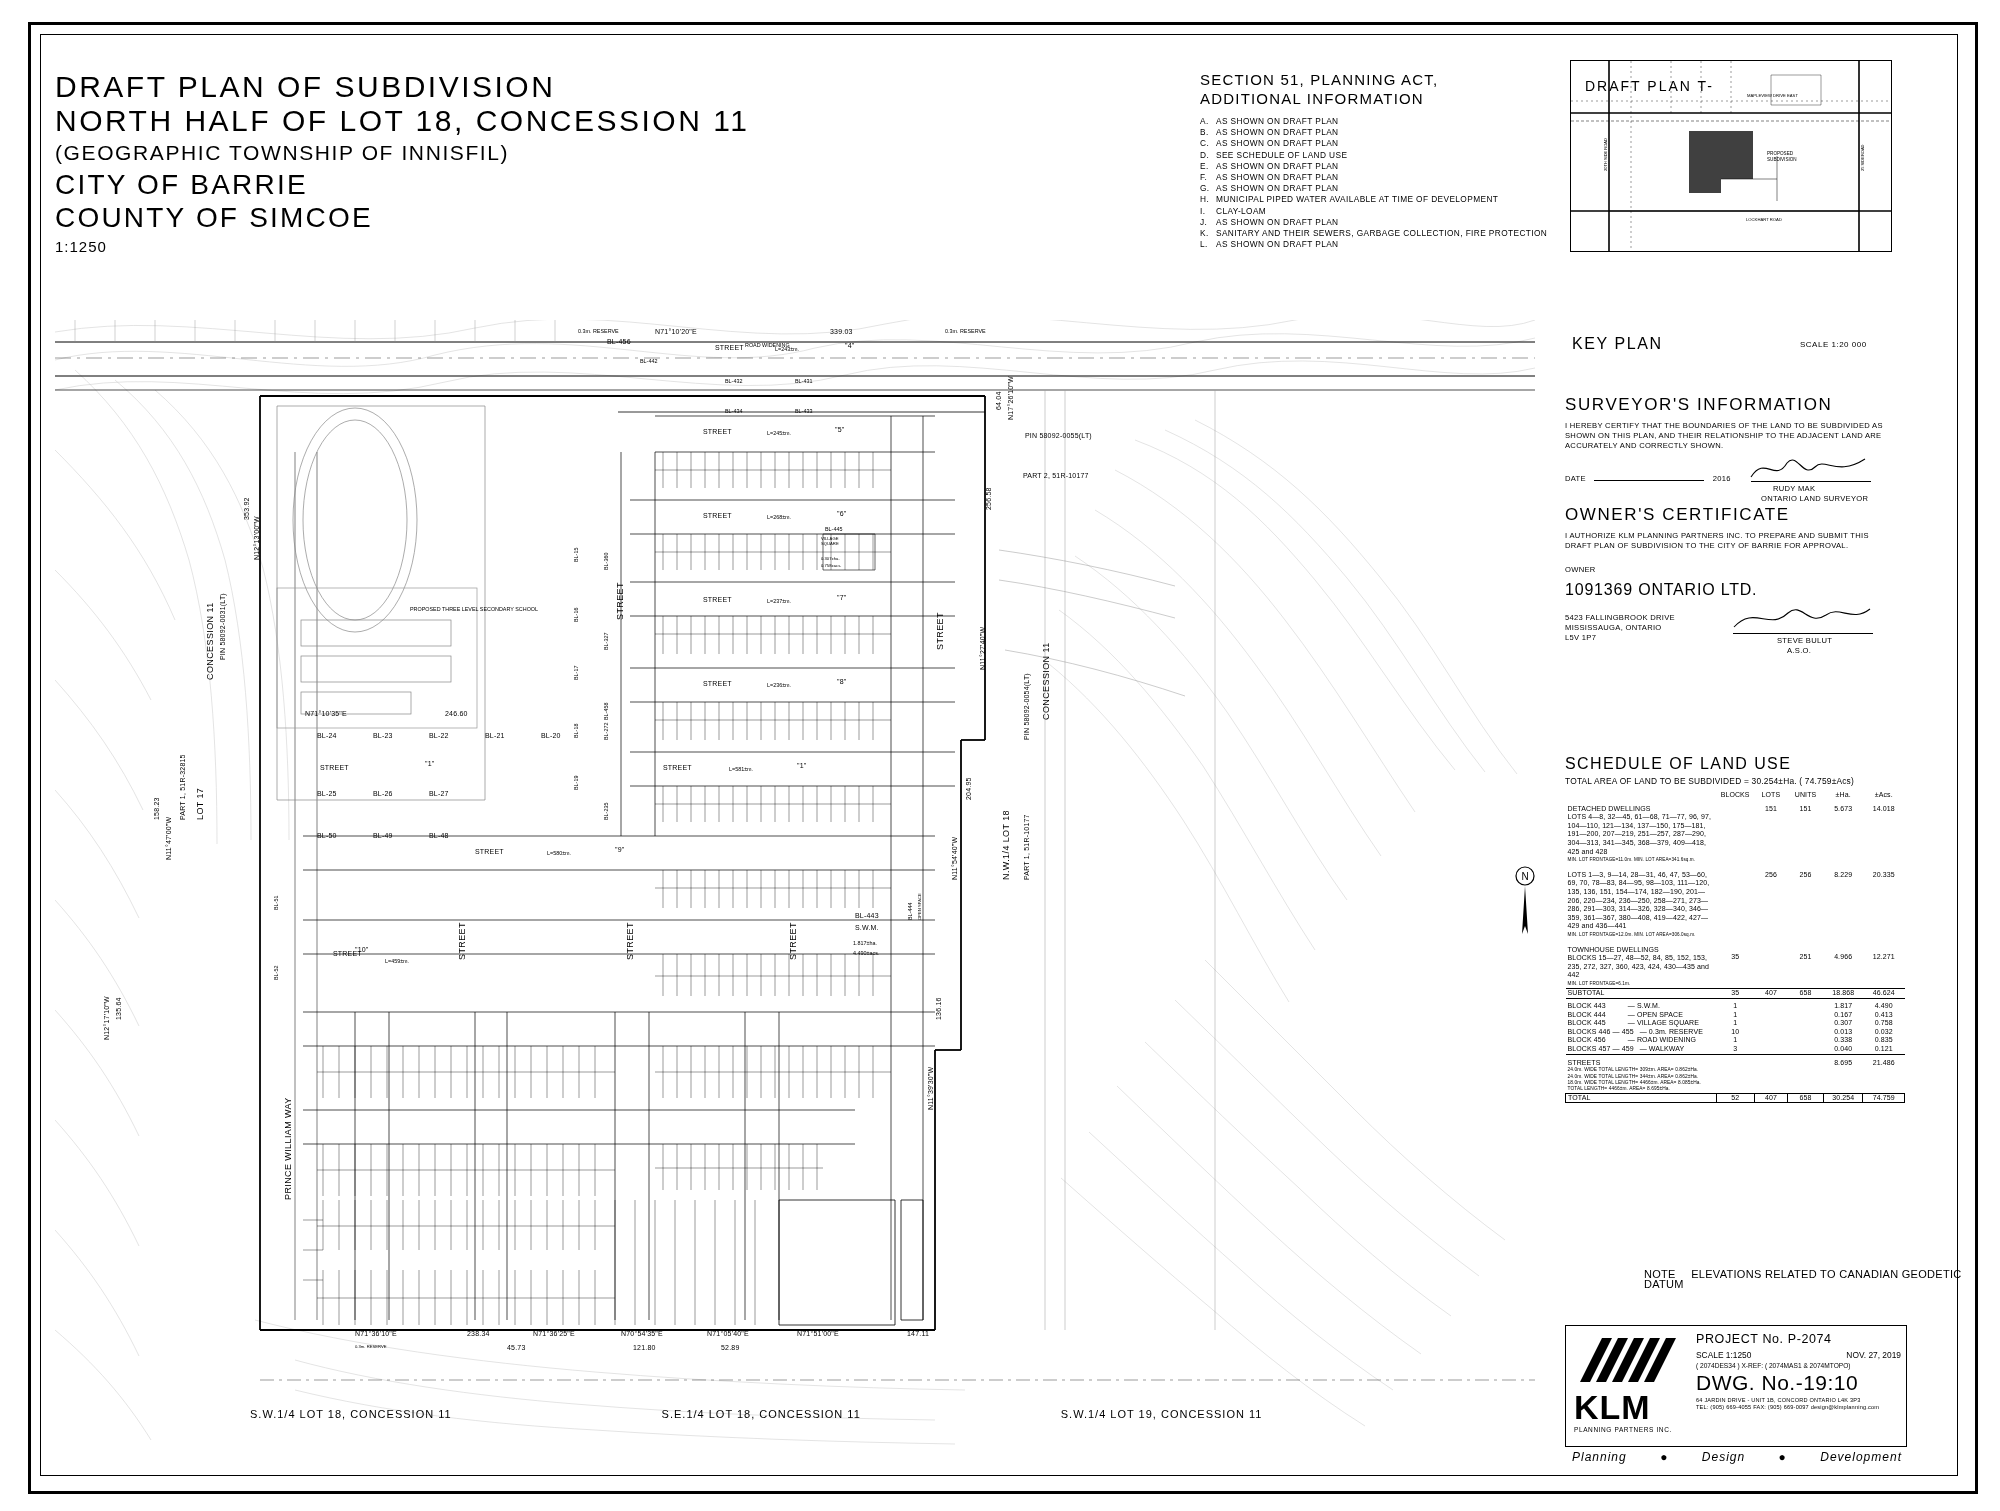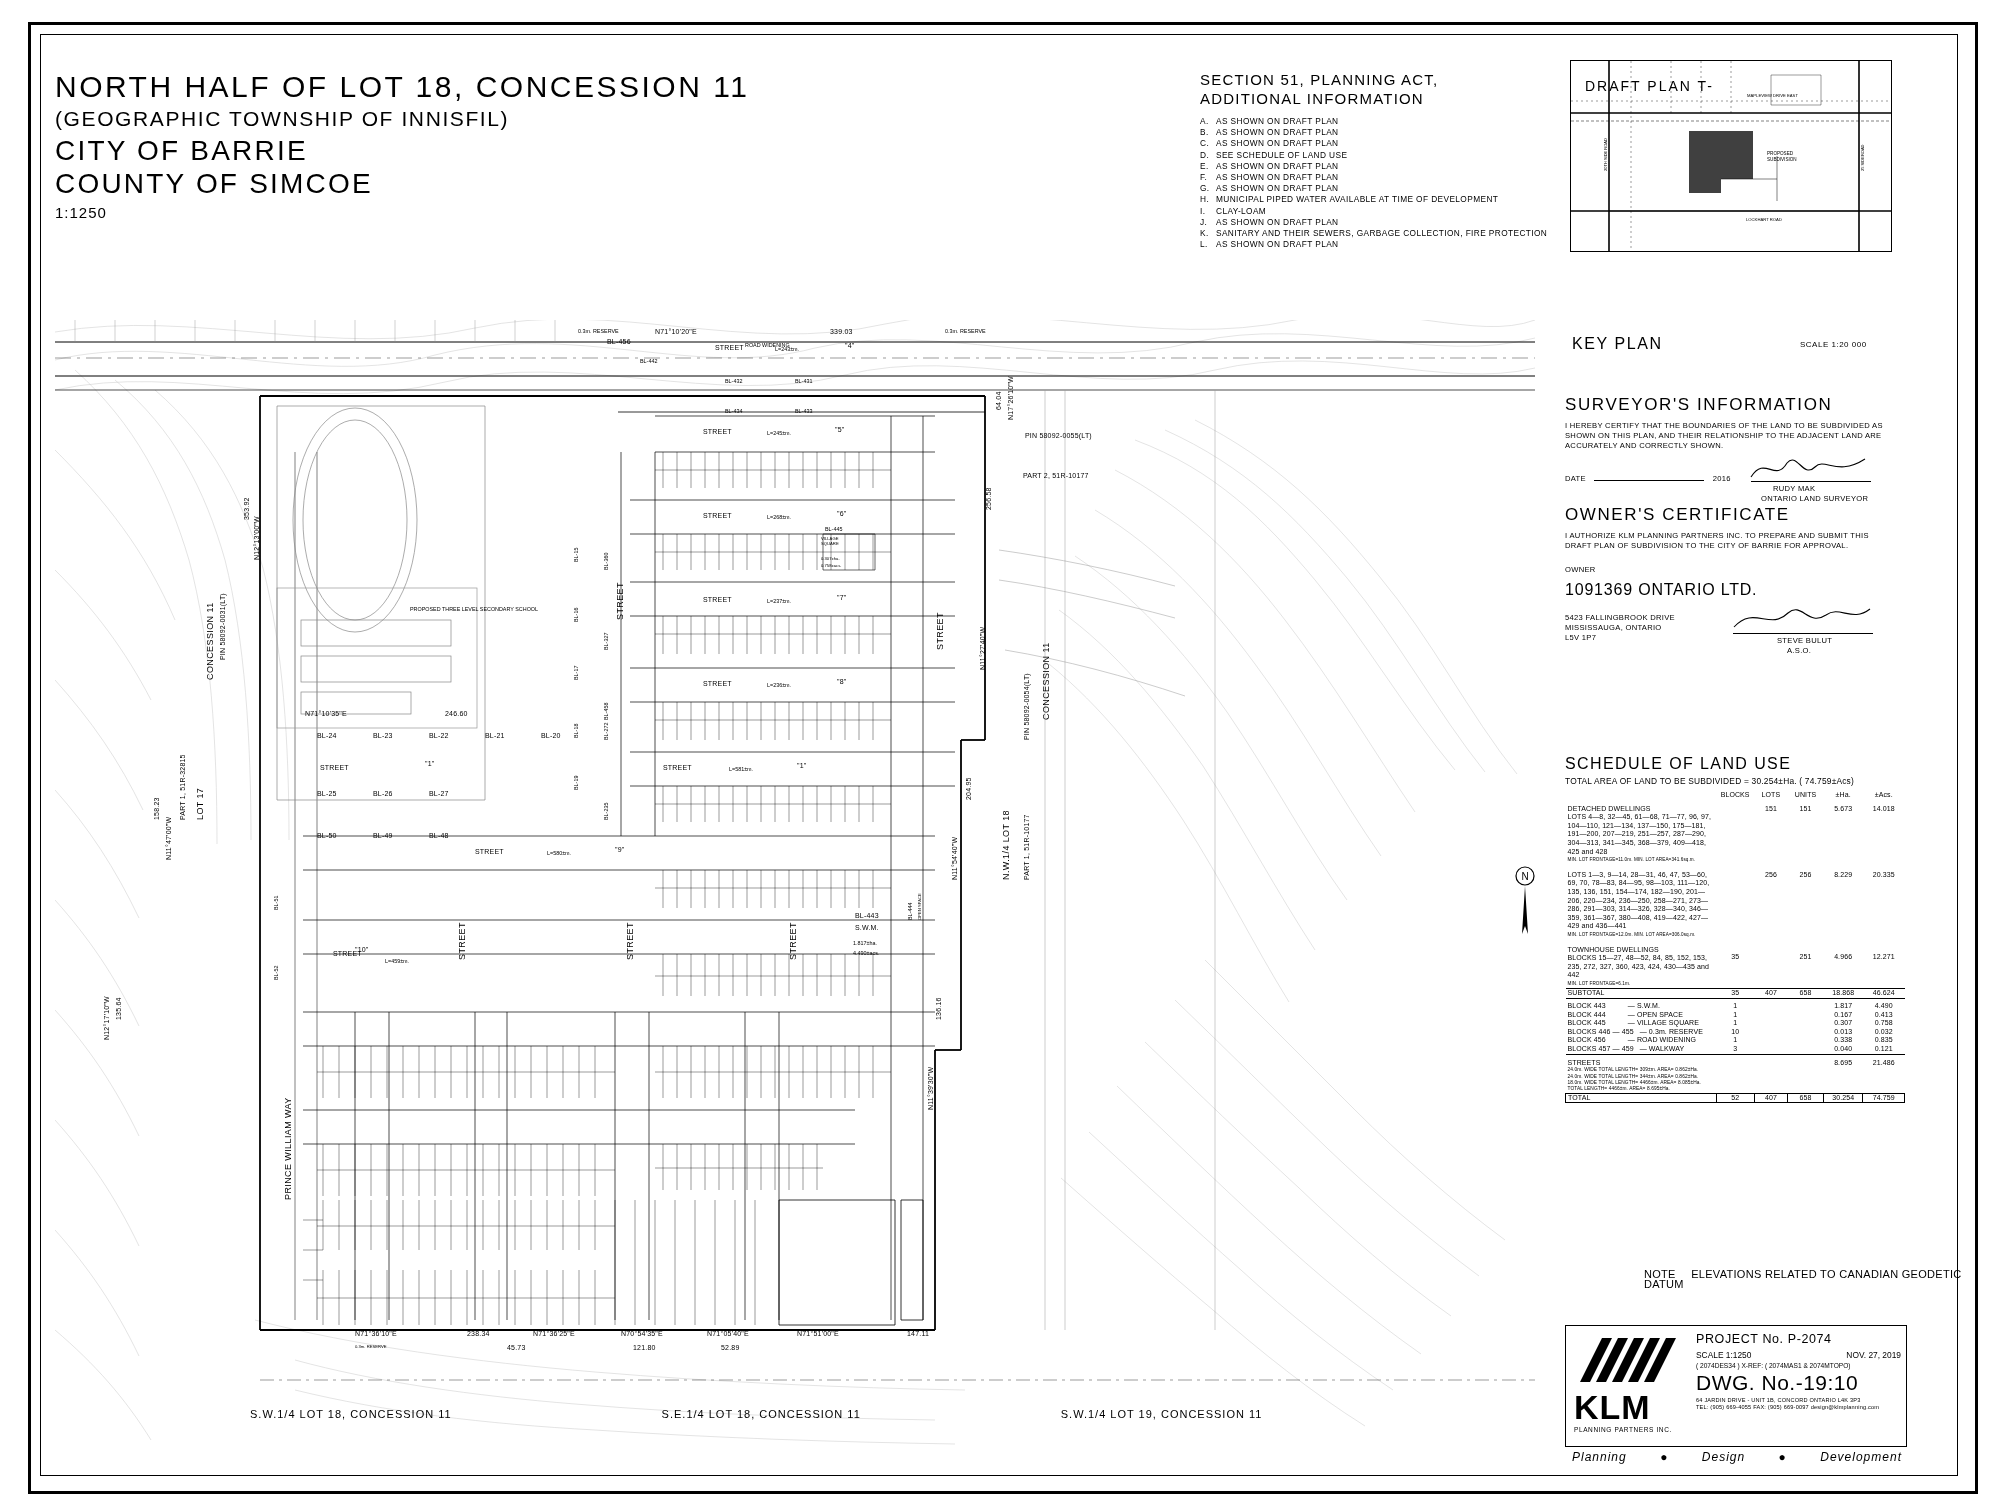--- a/index.html
+++ b/index.html
@@ -74,20 +74,21 @@
   .compass{position:absolute;left:1455px;top:540px;width:30px;height:80px;}
 </style>
 </head>
 <body>
 
 <div class="sheet">
   <div class="outer-border"></div>
   <div class="inner-border"></div>
 
   <div class="title-area">
+    <div class="t1">DRAFT PLAN OF SUBDIVISION</div>
     <div class="t2">NORTH HALF OF LOT 18, CONCESSION 11</div>
     <div class="t3">(GEOGRAPHIC TOWNSHIP OF INNISFIL)</div>
     <div class="t4">CITY OF BARRIE</div>
     <div class="t5">COUNTY OF SIMCOE</div>
     <div class="t6">1:1250</div>
   </div>
 
   <div class="sec51">
     <div class="h">SECTION 51, PLANNING ACT,</div>
     <div class="h">ADDITIONAL INFORMATION</div>

